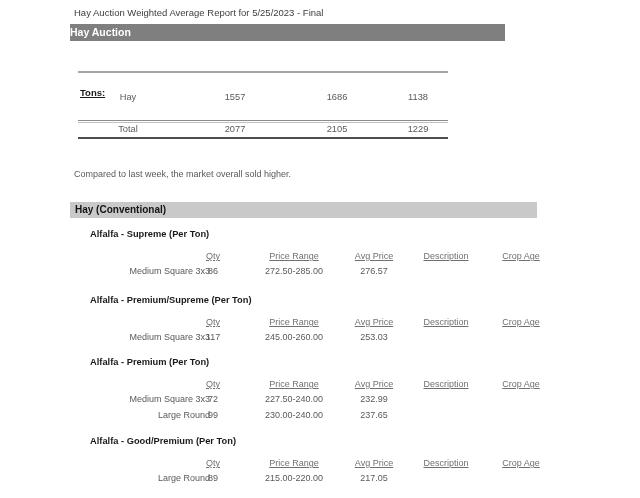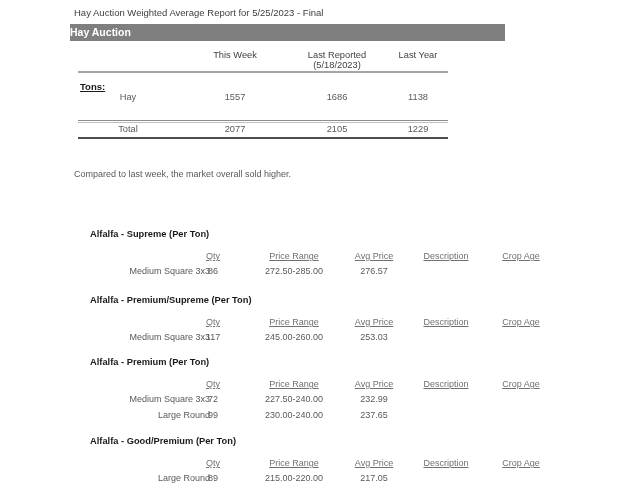--- a/index.html
+++ b/index.html
@@ -18,21 +18,21 @@
     position:absolute; left:70px; top:202px; width:467px; height:16px;
     background:#c9c9c9; color:#141414; font-size:10px; font-weight:bold;
     line-height:16px; padding-left:5px; box-sizing:border-box;
   }
   
   .tons-header { position:absolute; left:78px; top:50px; width:370px; height:21px; }
   .th-col { position:absolute; top:0; width:100px; text-align:center; font-size:9.3px; line-height:10px; color:#3f3f3f; }
   .th-col .sub { display:block; font-size:9.3px; }
   .pos-c1 { left:107px; } .pos-c2 { left:209px; } .pos-c3 { left:290px; }
   .line-a { position:absolute; left:78px; top:71px; width:370px; height:2px; background:#a6a6a6; }
-  .tons-label { position:absolute; left:80px; top:81px; font-size:9.5px; font-weight:bold; color:#1a1a1a;text-decoration:underline; }
+  .tons-label { position:absolute; left:80px; top:87px; font-size:9.5px; font-weight:bold; color:#1a1a1a;text-decoration:underline; }
   .trow { position:absolute; left:78px; width:370px; height:12px; }
   .trow .cell { position:absolute; top:0; width:100px; text-align:center; font-size:9.3px; color:#595959; }
   .trow .c0 { left:0; }
   .line-b { position:absolute; left:78px; top:120px; width:370px; height:1px;
             border-top:1px solid #8c8c8c; border-bottom:1px solid #c0c0c0; }
   .line-c { position:absolute; left:78px; top:137px; width:370px; height:2px; background:#4d4d4d; }
   .note { position:absolute; left:74px; top:169px; font-size:9px; color:#595959; }
   
   #sections { position:absolute; left:16px; top:0; width:640px; height:498px; }
   .section { position:absolute; left:70px; width:475px; height:62px; }
@@ -52,32 +52,20 @@
 <body>
 
 <div id="page">
 
   <div class="title">Hay Auction Weighted Average Report for 5/25/2023 - Final</div>
 
   <div class="bar-dark">
     <span>Hay Auction</span>
   </div>
 
-  <div class="tons-header">
-    <div class="th-col pos-c1">
-      <span>This Week</span>
-    </div>
-    <div class="th-col pos-c2">
-      <span>Last Reported</span>
-      <span class="sub">(5/18/2023)</span>
-    </div>
-    <div class="th-col pos-c3">
-      <span>Last Year</span>
-    </div>
-  </div>
 
   <div class="line-a"></div>
 
   <div class="tons-label">Tons:</div>
 
   <div class="trow" style="top:92px">
     <span class="cell c0">Hay</span>
     <span class="cell pos-c1">1557</span>
     <span class="cell pos-c2">1686</span>
     <span class="cell pos-c3">1138</span>
@@ -90,20 +78,23 @@
     <span class="cell c0">Total</span>
     <span class="cell pos-c1">2077</span>
     <span class="cell pos-c2">2105</span>
     <span class="cell pos-c3">1229</span>
   </div>
 
   <div class="line-c"></div>
 
   <div class="note">Compared to last week, the market overall sold higher.</div>
 
+  <div class="bar-light">
+    <span>Hay (Conventional)</span>
+  </div>
 
   <div id="sections">
       <div class="section" style="top: 229px;">
         <div class="sec-heading">Alfalfa - Supreme (Per Ton)</div>
         <div class="sec-cols">
           <span class="sec-col col-qty">Qty</span>
           <span class="sec-col col-price">Price Range</span>
           <span class="sec-col col-avg">Avg Price</span>
           <span class="sec-col col-desc">Description</span>
           <span class="sec-col col-crop">Crop Age</span>

